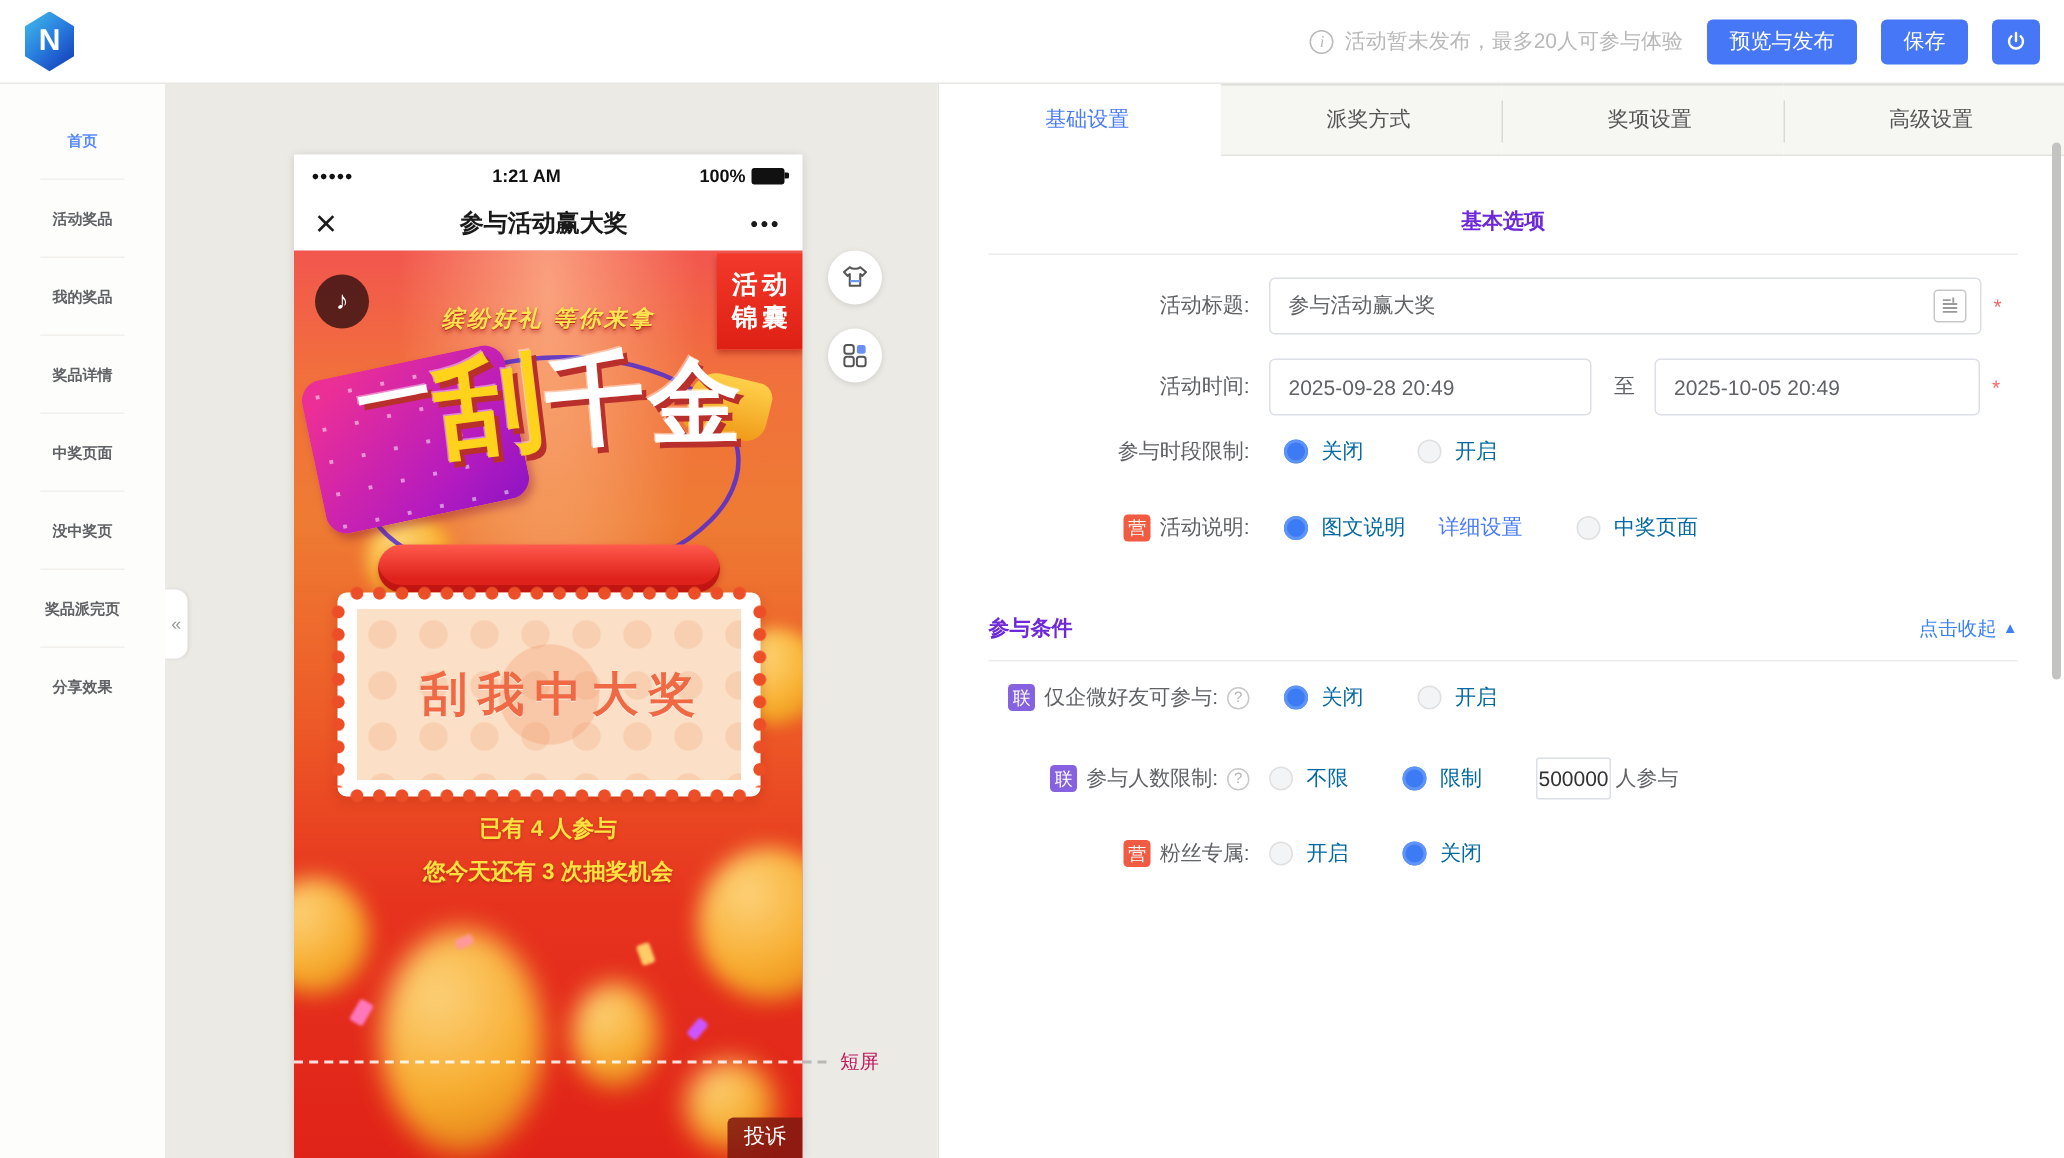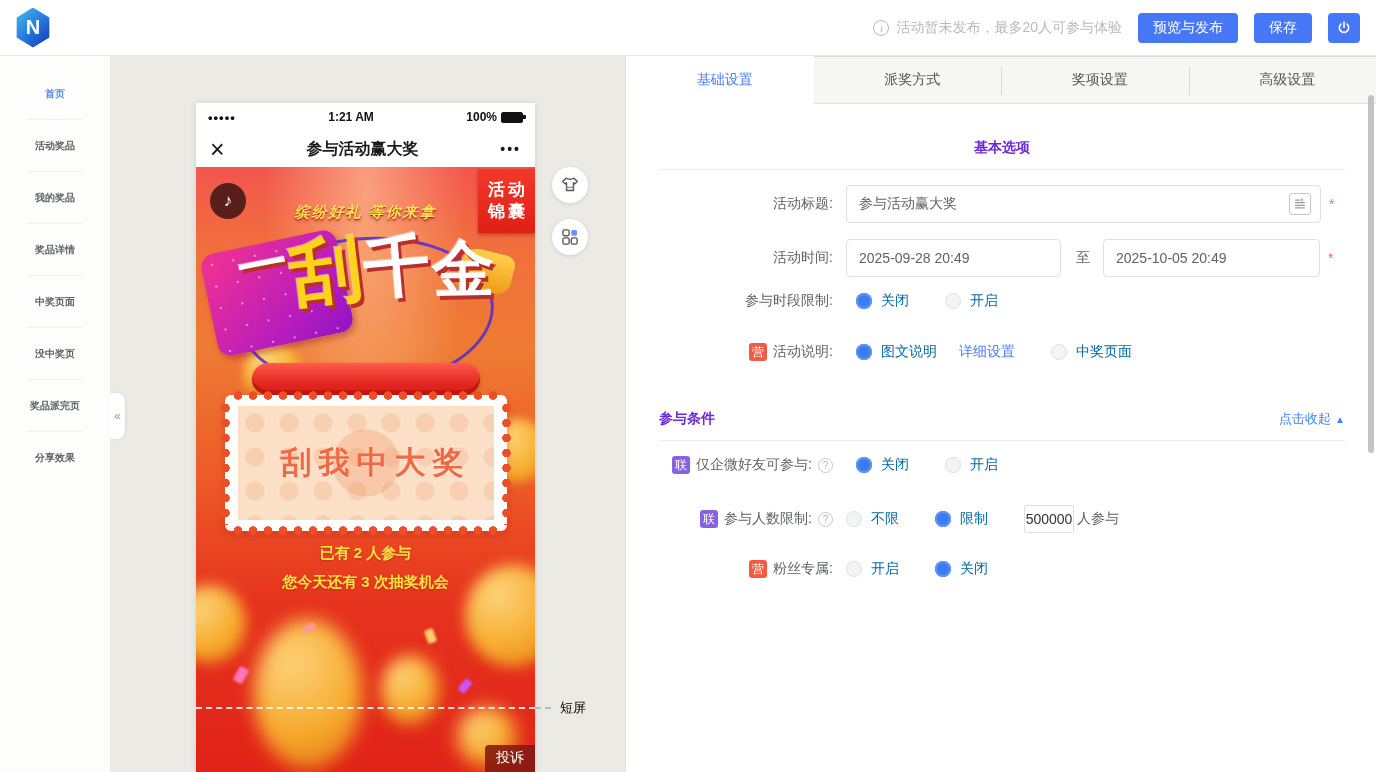--- a/index.html
+++ b/index.html
@@ -74,21 +74,21 @@
   .scratch-text { color:#ef6a44; font-size:31px; font-weight:bold; letter-spacing:7px; text-shadow:0 1px 0 rgba(255,255,255,.6); }
   .stats { position:absolute; top:372px; width:100%; text-align:center; color:#ffe23f; font-size:15px; font-weight:bold; line-height:1.9; text-shadow:0 1px 2px rgba(160,30,20,.5); }
   .dash-in { position:absolute; left:0; right:0; top:540px; border-top:2px dashed rgba(255,255,255,.85); }
   .complaint { position:absolute; right:0; bottom:0; background:rgba(130,25,16,.88); color:#fff; font-size:14px; padding:4px 11px 5px; border-radius:4px 0 0 0; cursor:pointer; }
 
   
   .collapse-handle { position:absolute; left:0; top:337px; width:15px; height:46px; background:#fff; border-radius:0 8px 8px 0; box-shadow:1px 0 3px rgba(0,0,0,.08); display:flex; align-items:center; justify-content:center; color:#9a9a9a; font-size:12px; cursor:pointer; }
   .float-circle { position:absolute; width:36px; height:36px; border-radius:50%; background:#fff; box-shadow:0 1px 4px rgba(0,0,0,.12); display:flex; align-items:center; justify-content:center; cursor:pointer; }
   .fc1 { left:442px; top:111px; } .fc2 { left:442px; top:163px; }
   .dash-out { position:absolute; left:425px; top:651px; width:16px; border-top:2px dashed #b9b8b4; }
-  .short-label { position:absolute; left:450px; top:643px; color:#000000; font-size:13px; }
+  .short-label { position:absolute; left:450px; top:643px; color:#be185d; font-size:13px; }
 
   
   .panel { flex:1; background:#fff; position:relative; border-left:1px solid #e3e3df; }
   .tabs { height:48px; display:flex; }
   .tab { width:25%; display:flex; align-items:center; justify-content:center; font-size:14px; color:#555; background:#f6f6f3; border-bottom:1px solid #e2e2de; border-top:1px solid #dcdcd8; cursor:pointer; position:relative;padding-left:10px; }
   .tab.active { background:#fff; color:#4a7bf7; border-bottom:none; border-top:none; }
   .tab .tdiv { position:absolute; left:0; top:10px; height:28px; border-left:1px solid #d8d8d4; }
   .panel-content { position:absolute; top:48px; left:0; right:0; bottom:0; padding:0 31px 0 33px; overflow:hidden; }
 
   .sec-title-row { display:flex; align-items:center; justify-content:space-between; }
@@ -221,21 +221,21 @@
           <span class="notch-v l"></span>
           <span class="notch-v r"></span>
           <span class="notch-h t"></span>
           <span class="notch-h b"></span>
           <div class="ticket-inner">
             <span class="scratch-text">刮我中大奖</span>
           </div>
         </div>
 
         <div class="stats">
-          <div>已有 2 人参与</div>
+          <div>已有 4 人参与</div>
           <div>您今天还有 3 次抽奖机会</div>
         </div>
 
         <div class="dash-in"></div>
         <div class="complaint">投诉</div>
       </div>
     </div>
 
     <div class="float-circle fc1">
       <span style="display:flex;">

